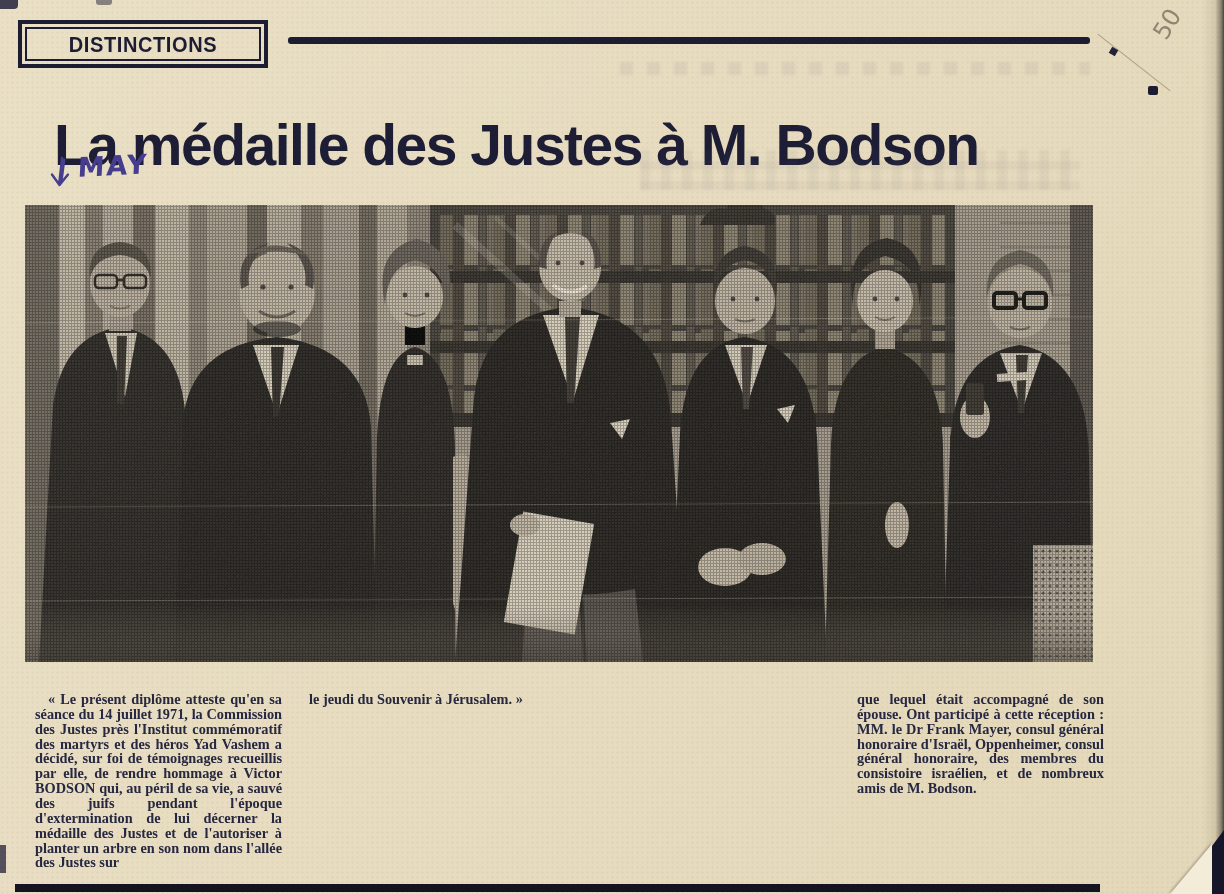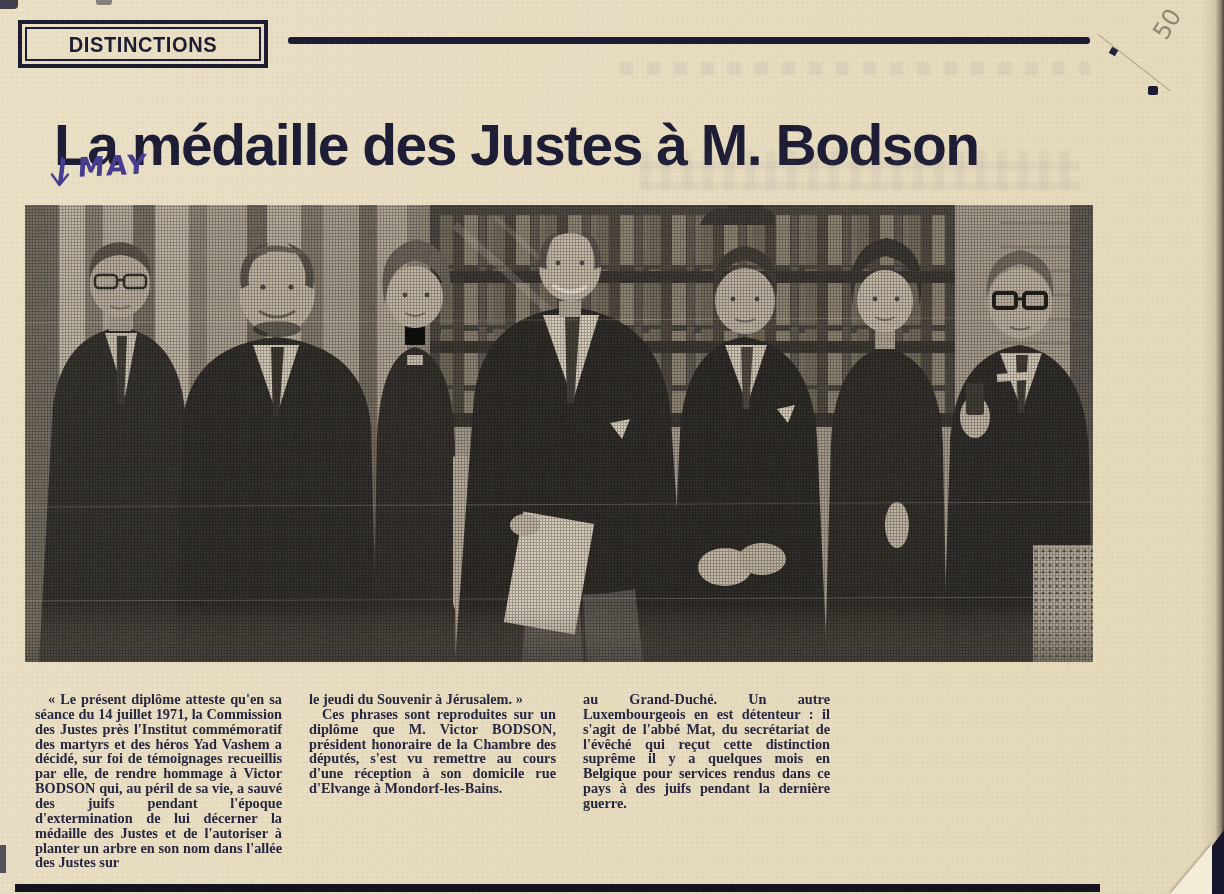--- a/index.html
+++ b/index.html
@@ -321,27 +321,26 @@
     </svg>
   </div>
   <div class="halftone"></div>
 
   <div class="columns">
       <div class="col">
         <p class="indent">« Le présent diplôme atteste qu'en sa séance du 14 juillet 1971, la Commission des Justes près l'Institut commémoratif des martyrs et des héros Yad Vashem a décidé, sur foi de témoignages recueillis par elle, de rendre hommage à Victor BODSON qui, au péril de sa vie, a sauvé des juifs pendant l'époque d'extermination de lui décerner la médaille des Justes et de l'autoriser à planter un arbre en son nom dans l'allée des Justes sur</p>
       </div>
       <div class="col">
         <p>le jeudi du Souvenir à Jérusalem. »</p>
-        <p class="indent">Ces phrases sont reproduites sur un diplôme que M. Victor BODSON, président honoraire de la Chambre des députés, s'est vu remettre au cours d'une réception à son domicile rue d'Elvange à Mondorf-les-Bains.</p>
-      </div>
-      <div class="col">
-        <p>au Grand-Duché. Un autre Luxembourgeois en est détenteur : il s'agit de l'abbé Mat, du secrétariat de l'évêché qui reçut cette distinction suprême il y a quelques mois en Belgique pour services rendus dans ce pays à des juifs pendant la dernière guerre.</p>
       </div>
       <div class="col">
       </div>
+      <div class="col">
+        <p>que lequel était accompagné de son épouse. Ont participé à cette réception : MM. le Dr Frank Mayer, consul général honoraire d'Israël, Oppenheimer, consul général honoraire, des membres du consistoire israélien, et de nombreux amis de M. Bodson.</p>
+      </div>
     </div>
 
   <div class="bottom-bar"></div>
 
   <div class="edge-right"></div>
   <div class="corner-dark"></div>
   <div class="corner-fold"></div>
 
 </div>
 

